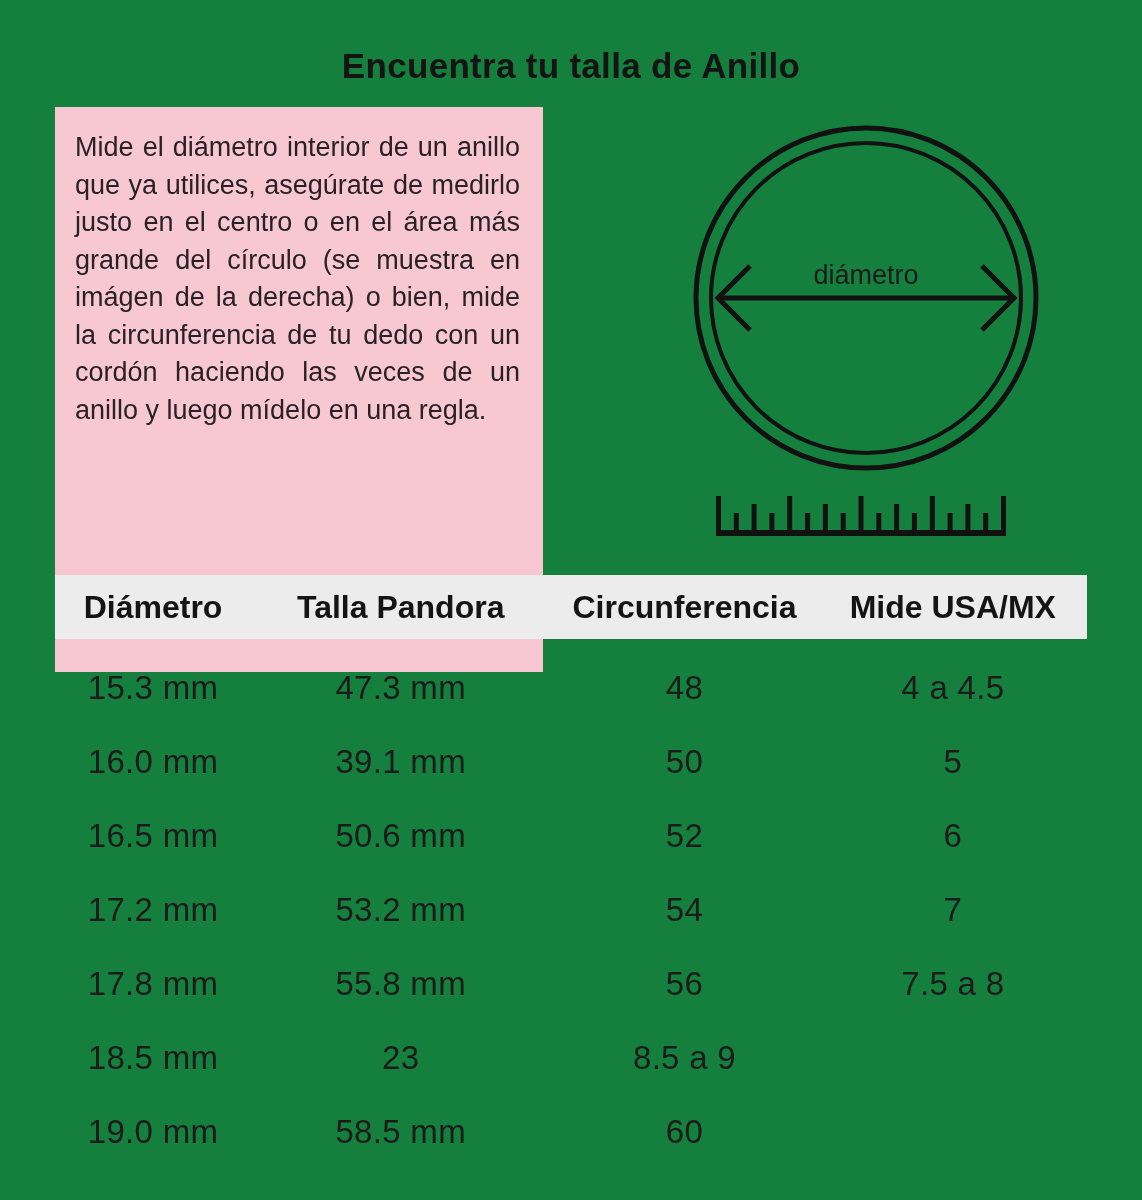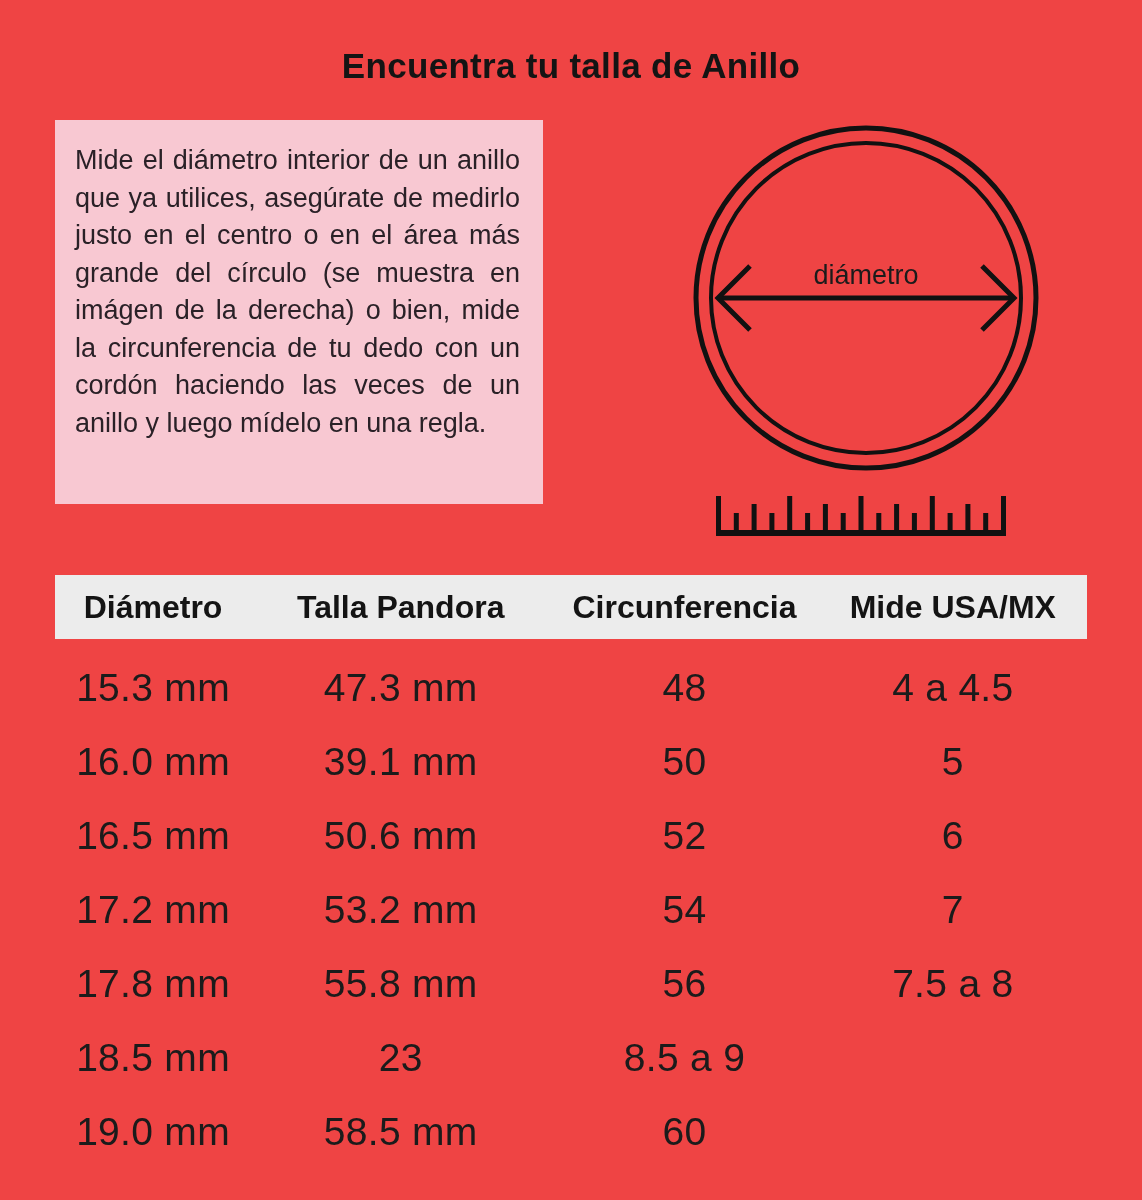--- a/index.html
+++ b/index.html
@@ -1,47 +1,47 @@
 <!DOCTYPE html>
 <html><head>
 <meta charset="utf-8">
 <style>
   html,body { margin:0; padding:0; background:#ffffff; }
   .page {
-    position:relative; width:1142px; height:1200px; background:#ef4444;
+    position:relative; width:1142px; height:1200px; background:#15803d;
     font-family:"Liberation Sans", sans-serif; overflow:hidden;
   }
   .title {
     position:absolute; top:46px; left:0; width:100%;
     text-align:center; font-size:35px; font-weight:700; color:#141414;
     letter-spacing:0.3px;
   }
   .pink-box {
-    position:absolute; left:55px; top:120px; width:488px; height:384px;
+    position:absolute; left:55px; top:107px; width:488px; height:565px;
     background:#f8c8d2; box-sizing:border-box; padding:22px 23px 0 20px;
   }
   .pink-box p {
     margin:0; font-size:27px; line-height:37.5px; color:#2a2127;
     text-align:justify;
   }
   .circle-svg { position:absolute; left:688px; top:120px; }
   .ruler-svg  { position:absolute; left:716px; top:496px; }
   .diagram-label { font-size:27px; fill:#1b1b1b; font-family:"Liberation Sans", sans-serif; }
 
   .size-table { position:absolute; left:55px; top:575px; width:1032px; }
   .thead {
     display:grid; grid-template-columns:19% 29% 26% 26%;
     background:#ececec; height:64px; align-items:center;
     font-weight:700; font-size:32px; color:#141414; text-align:center;
   }
   .tbody { padding-top:12px; }
   .trow {
     display:grid; grid-template-columns:19% 29% 26% 26%;
     height:74px; align-items:center; text-align:center;
-    font-size:39px; font-weight:400; color:#1b1b1b; letter-spacing:0.3px;
+    font-size:33px; font-weight:400; color:#1b1b1b; letter-spacing:0.3px;
   }
 </style>
 </head>
 <body>
 
 <div class="page">
 
   <div class="title">Encuentra tu talla de Anillo</div>
 
   <div class="pink-box">

